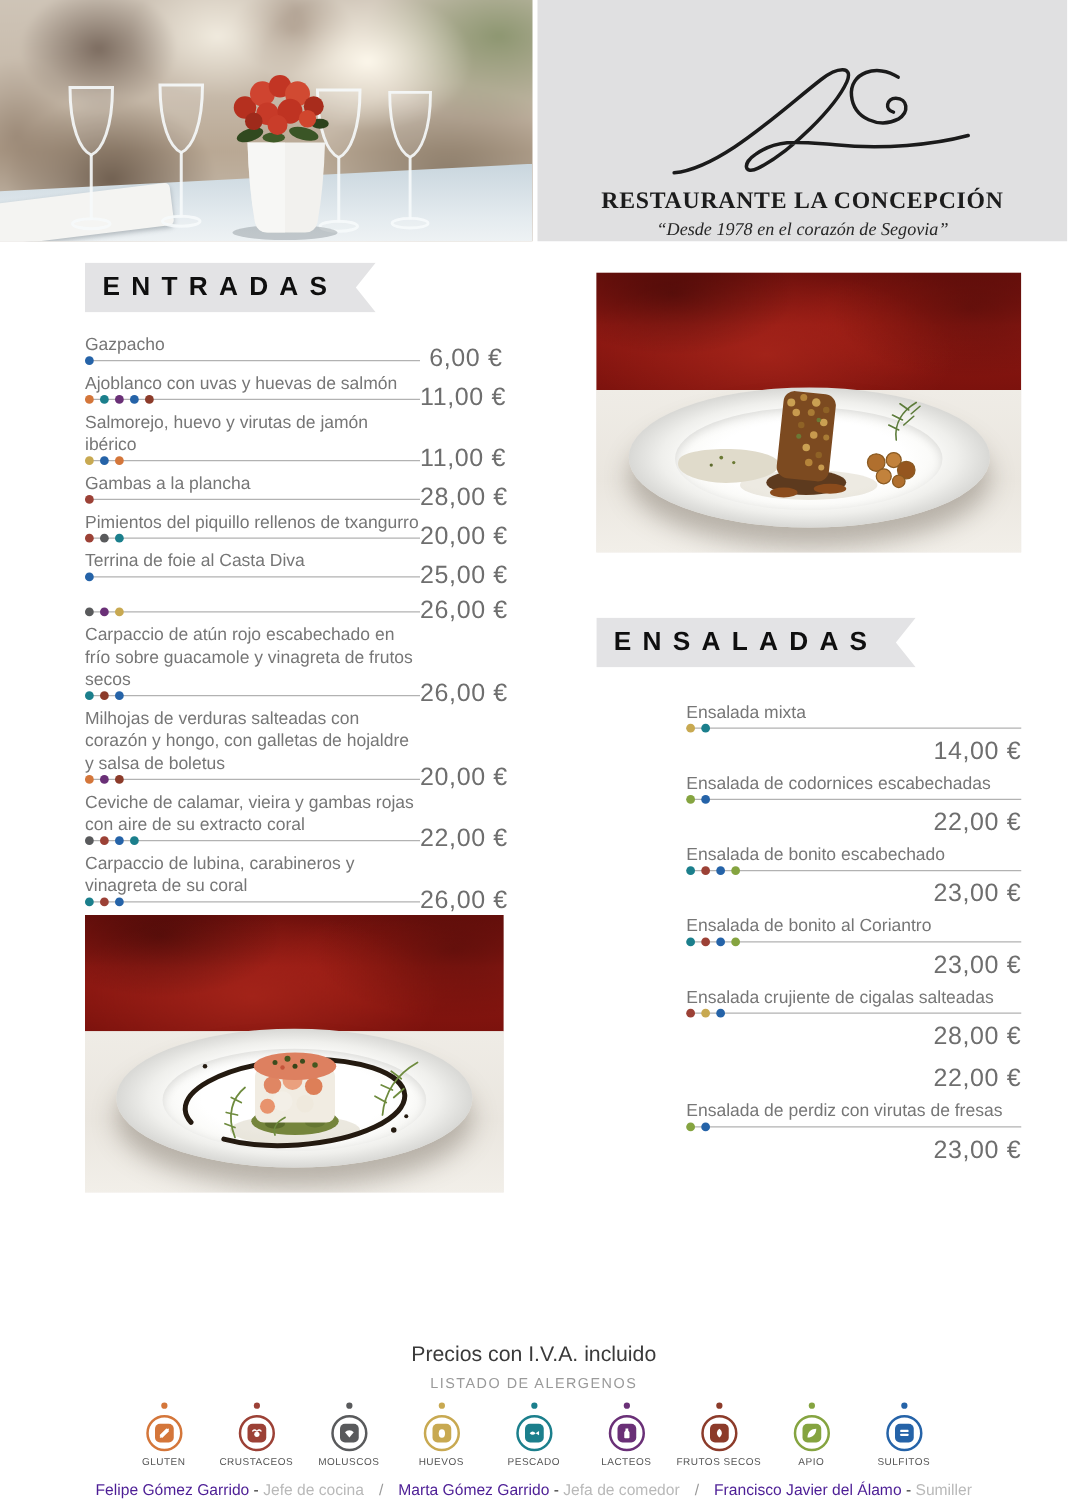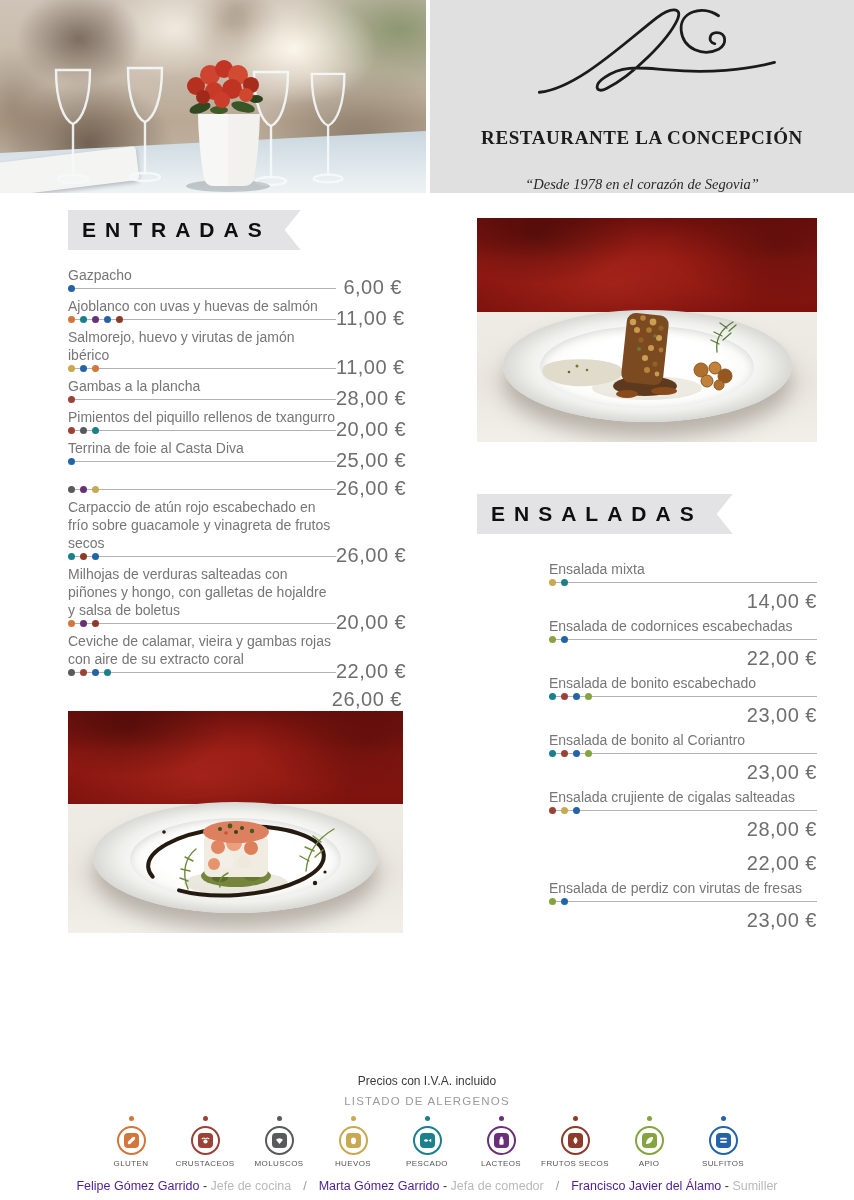--- a/index.html
+++ b/index.html
@@ -20,21 +20,21 @@
       radial-gradient(150px 100px at 365px 145px, rgba(95,80,62,.5), transparent 72%),
       radial-gradient(70px 50px at 240px 30px, rgba(90,60,40,.4), transparent 70%),
       linear-gradient(180deg,#cfc5b8 0%,#c6b9a9 40%,#b9a894 62%,#c9c0b4 100%);}
   .hero-cloth{position:absolute;left:0;right:0;bottom:0;height:62px;
     background:linear-gradient(180deg,#c9d6de,#e4ebef 70%,#eef2f4);
     clip-path:polygon(0 22px,100% 0,100% 100%,0 100%);}
   .hero-napkin{position:absolute;left:-12px;bottom:4px;width:150px;height:34px;background:#f4f4f2;
     transform:rotate(-7deg);border-radius:4px;box-shadow:0 2px 4px rgba(70,80,90,.35);}
   .hero svg{position:absolute;inset:0;}
   .gray-panel{flex:1;margin-left:4px;background:#e0e0e1;height:193px;
-    display:flex;flex-direction:column;align-items:center;justify-content:space-between;padding-top:2px;box-sizing:border-box;}
+    display:flex;flex-direction:column;align-items:center;justify-content:flex-end;padding-top:2px;box-sizing:border-box;}
   .brand-name{font-family:"Liberation Serif", serif;font-weight:700;font-size:19px;
     letter-spacing:.6px;color:#1c1c1c;margin-top:-2px;}
   .brand-tagline{font-family:"Liberation Serif", serif;font-style:italic;font-size:14.5px;
     color:#272727;margin-top:4px;}
 
   
   .columns{display:flex;padding:17px 0 0 68px;gap:19px;}
   .col-left{width:334px;flex:none;}
   .col-right{width:340px;flex:none;margin-left:56px;}
 
@@ -68,21 +68,21 @@
     background:radial-gradient(closest-side,#ffffff 52%,#fbfbf9 66%,#efefec 82%,#e2e2df 92%,#d8d8d5);
     box-shadow:0 16px 20px rgba(95,85,70,.38);}
   .dish-well{position:absolute;left:13%;right:13%;top:14%;bottom:12%;border-radius:50%;
     box-shadow:inset 0 3px 8px rgba(0,0,0,.10);border-radius:50%;}
   .dish svg.food{position:absolute;inset:0;}
   .dish.right-dish{width:340px;height:224px;margin-top:8px;}
   .dish.left-dish{width:335px;height:222px;margin-top:10px;}
 
   
   .footer{position:absolute;left:0;right:0;top:1074px;text-align:center;}
-  .iva{font-size:12px;color:#3a3a3a;}
+  .iva{font-size:17px;color:#3a3a3a;}
   .allergen-title{font-size:11.5px;color:#9a9a9a;letter-spacing:1.2px;margin-top:7px;}
   .legend-row{display:flex;justify-content:center;gap:20px;margin-top:9px;}
   .legend{width:54px;display:flex;flex-direction:column;align-items:center;}
   .legend .ldot{width:5px;height:5px;border-radius:50%;margin-bottom:5px;}
   .legend .lcircle{width:29px;height:29px;border-radius:50%;border:2px solid;box-sizing:border-box;
     display:flex;align-items:center;justify-content:center;background:#fff;}
   .legend .lsquare{width:15px;height:15px;border-radius:4px;display:flex;align-items:center;justify-content:center;}
   .legend .llabel{font-size:8px;color:#555;letter-spacing:.4px;margin-top:4px;white-space:nowrap;}
   .staff-row{margin-top:11px;font-size:12.5px;color:#2f2f2f;}
   .staff-name{color:#4c1d95;font-weight:500;}
@@ -242,21 +242,21 @@
                   <span class="dot" style="background: rgb(27, 127, 140);"></span>
                   <span class="dot" style="background: rgb(140, 59, 42);"></span>
                   <span class="dot" style="background: rgb(37, 99, 168);"></span>
                 </div>
       </div>
     </div>
     <div class="mi-price">26,00 €</div>
   </div>
           <div class="mi">
     <div class="mi-left">
-      <div class="mi-name">Milhojas de verduras salteadas con piñones y hongo, con galletas de hojaldre y salsa de boletus</div>
+      <div class="mi-name">Milhojas de verduras salteadas con corazón y hongo, con galletas de hojaldre y salsa de boletus</div>
       <div class="mi-rule">
         <div class="mi-dots">
                   <span class="dot" style="background: rgb(212, 118, 58);"></span>
                   <span class="dot" style="background: rgb(106, 48, 119);"></span>
                   <span class="dot" style="background: rgb(140, 59, 42);"></span>
                 </div>
       </div>
     </div>
     <div class="mi-price">20,00 €</div>
   </div>
@@ -268,20 +268,30 @@
                   <span class="dot" style="background: rgb(89, 90, 92);"></span>
                   <span class="dot" style="background: rgb(156, 65, 54);"></span>
                   <span class="dot" style="background: rgb(37, 99, 168);"></span>
                   <span class="dot" style="background: rgb(27, 127, 140);"></span>
                 </div>
       </div>
     </div>
     <div class="mi-price">22,00 €</div>
   </div>
           <div class="mi">
+    <div class="mi-left">
+      <div class="mi-name">Carpaccio de lubina, carabineros y vinagreta de su coral</div>
+      <div class="mi-rule">
+        <div class="mi-dots">
+                  <span class="dot" style="background: rgb(27, 127, 140);"></span>
+                  <span class="dot" style="background: rgb(156, 65, 54);"></span>
+                  <span class="dot" style="background: rgb(37, 99, 168);"></span>
+                </div>
+      </div>
+    </div>
     <div class="mi-price">26,00 €</div>
   </div>
         </div>
 
       <div class="dish left-dish">
         <div class="dish-wall"></div>
         <div class="dish-table"></div>
         <div class="dish-plate">
             <div class="dish-well"></div>
           </div>

